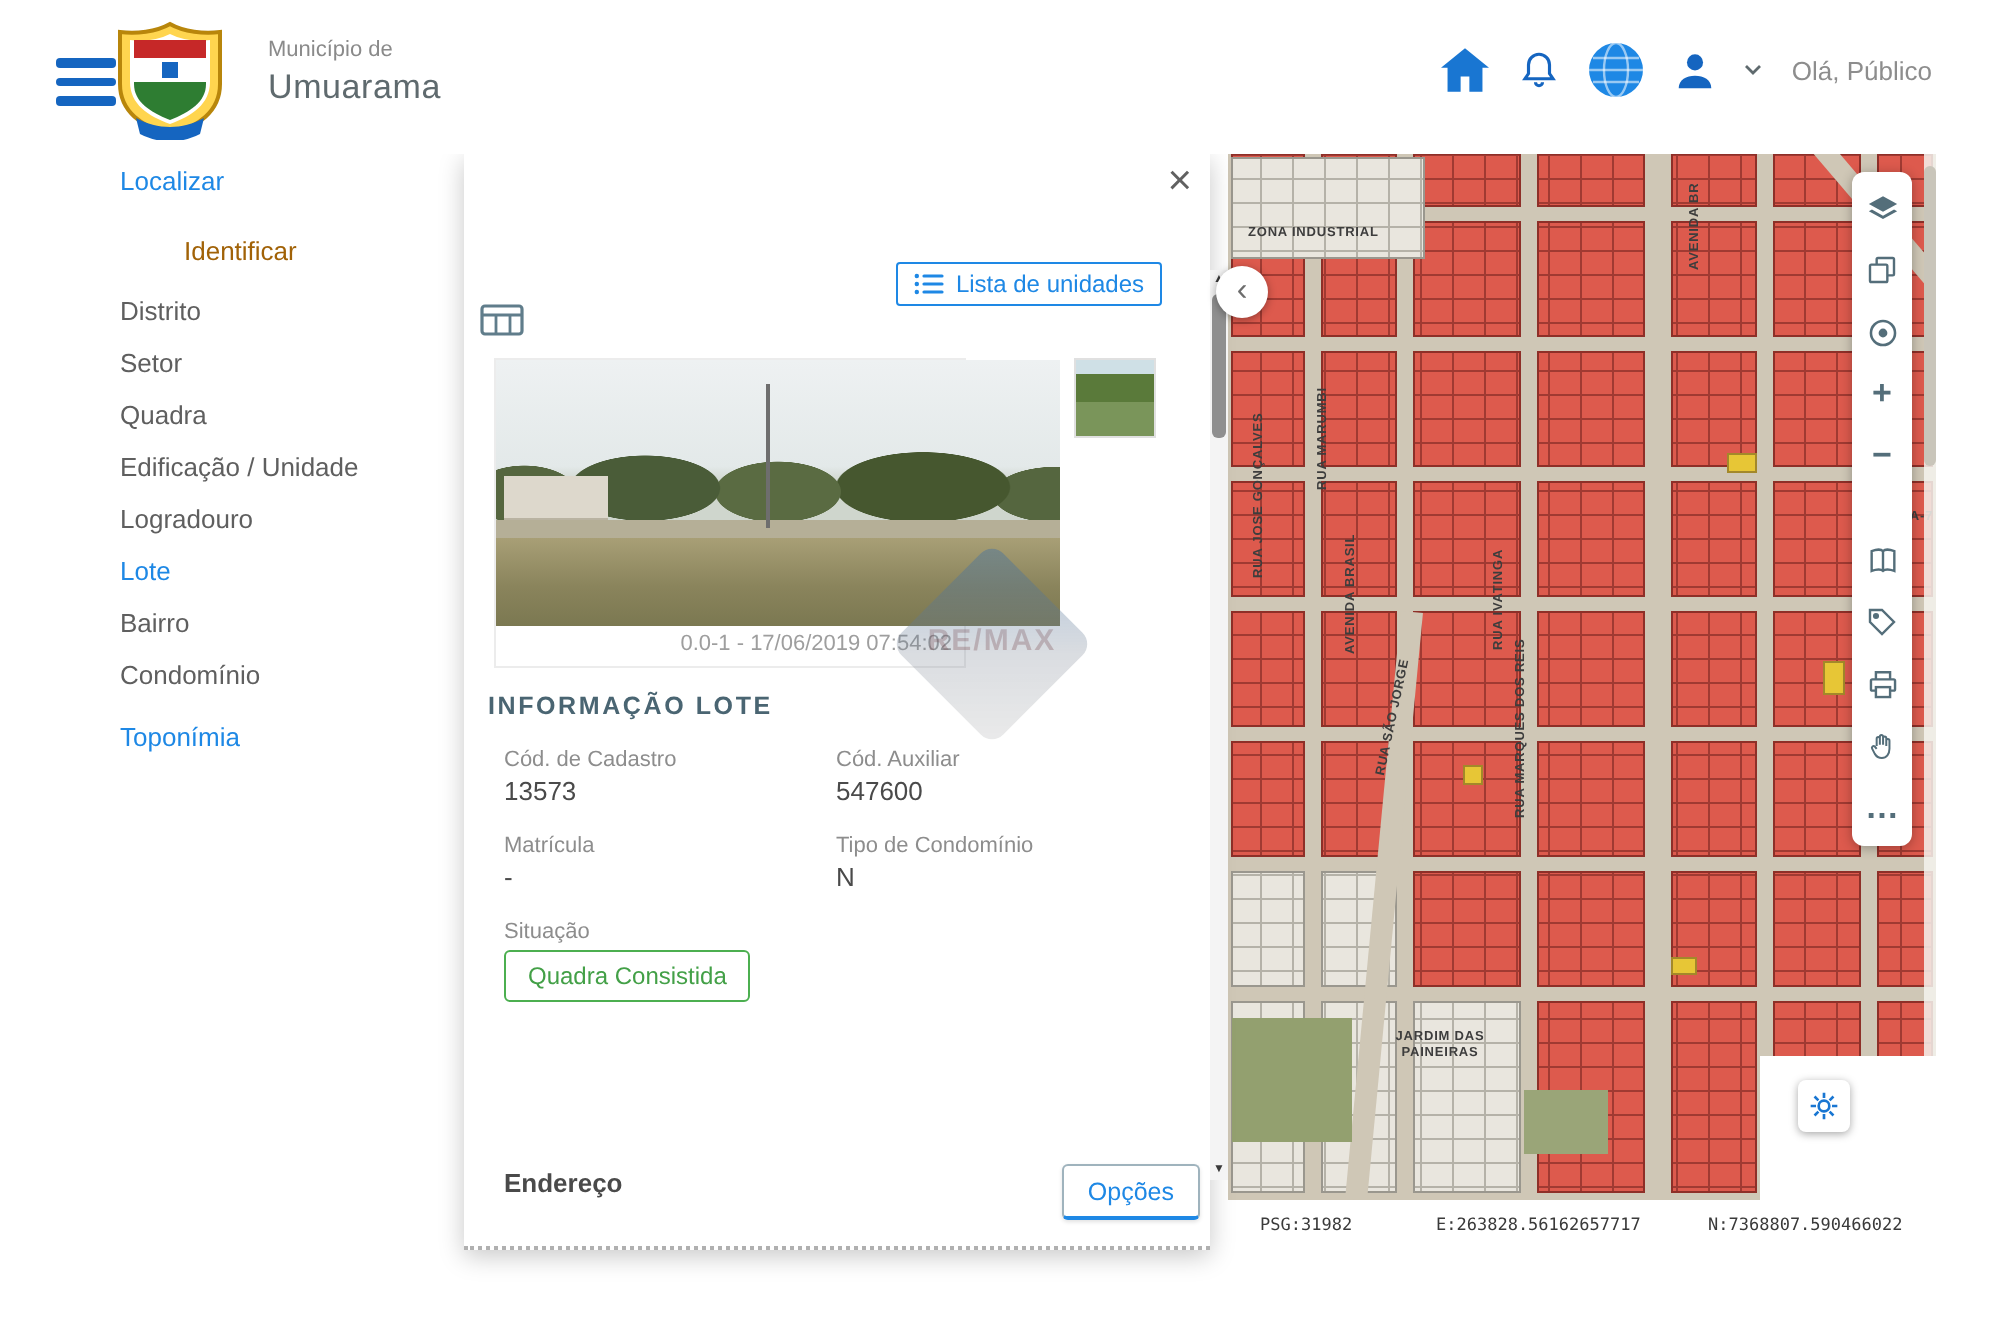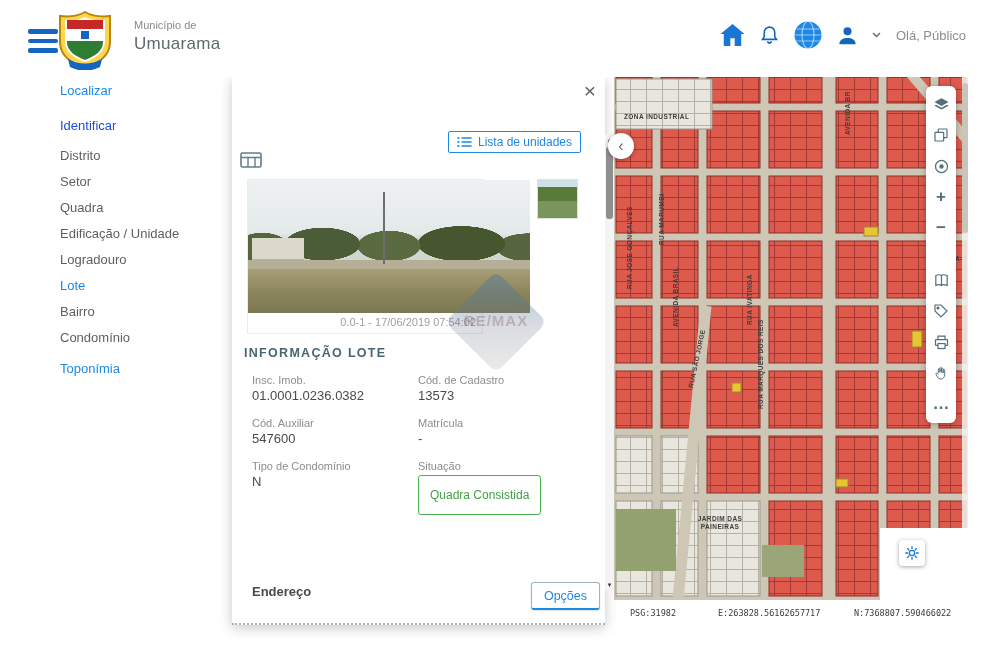--- a/index.html
+++ b/index.html
@@ -18,21 +18,21 @@
   .dept-1 { font-size:13px; color:#7d93a1; }
   .dept-2 { font-size:11px; color:#98a6af; margin-top:4px; }
   .header-right { position:absolute; right:34px; top:20px; display:flex; align-items:center; gap:13px; }
   .greeting { font-size:13px; color:#8d8d8d; margin-left:2px; }
   .hicon { display:flex; align-items:center; cursor:pointer; }
 
   
   .sidebar { position:absolute; left:60px; top:84px; width:172px; }
   .side-item { font-size:13px; color:#5f5f5f; line-height:13px; margin-bottom:13px; cursor:pointer; }
   .side-item.active { color:#1e88e5; }
-  .side-item.muted { color:#1d4ed8; cursor:default; }
+  .side-item.muted { color:#a16207; cursor:default;margin-left:32px; }
   .side-item.gap-lg { margin-bottom:22px; }
   .side-item.gap-md { margin-bottom:17px; }
   .side-item.push { margin-top:18px; }
 
   
   .panel { position:absolute; left:232px; top:77px; width:373px; height:548px; background:#fff;
            box-shadow:0 3px 12px rgba(0,0,0,.22); z-index:10; border-bottom:2px dotted #b0b0b0; }
   .close-btn { position:absolute; top:2px; right:9px; font-size:21px; color:#616161; cursor:pointer; line-height:24px; }
   .list-btn { position:absolute; top:54px; left:216px; width:133px; height:22px; border:1px solid #1e88e5;
               border-radius:2px; background:#fff; color:#1e88e5; font-size:12px; display:flex;
@@ -61,21 +61,21 @@
      background:linear-gradient(135deg, rgba(59,110,165,.85), rgba(120,130,145,.55) 55%, rgba(165,165,165,.45)); }
   .wm-text { margin-top:-46px; text-align:center; font-weight:bold; font-size:15px;
              color:#7d3535; letter-spacing:1px; }
   .info-title { position:absolute; top:269px; left:12px; font-size:12.5px; font-weight:bold;
                 letter-spacing:1.3px; color:#4a6572; }
   .fields { position:absolute; top:298px; left:20px; width:336px; display:grid; grid-template-columns:166px 1fr; }
   .field { margin-bottom:16px; }
   .f-label { font-size:11px; line-height:11px; color:#8d8d8d; }
   .f-value { font-size:13px; line-height:13px; color:#4a4a4a; margin-top:3px; }
   .badge { display:inline-block; margin-top:3px; border:1.5px solid #4caf50; color:#43a047; font-size:12px;
-           padding:12px 11px; border-radius:3px; background:#fff; }
+           padding:5px 11px; border-radius:3px; background:#fff; }
   .endereco { position:absolute; top:507px; left:20px; width:330px; display:flex; justify-content:space-between;
               align-items:center; font-size:13px; color:#4a4a4a; cursor:pointer;font-weight:bold; }
   .endereco .chev { color:#757575; font-size:16px; line-height:14px; }
   .opcoes-btn { position:absolute; right:5px; bottom:13px; min-width:58px; height:28px; padding:0 12px;
                 background:#fff; border:1px solid #9fb3bd; border-bottom:2px solid #1e88e5; border-radius:3px;
                 color:#1e88e5; font-size:12.5px; cursor:pointer; box-shadow:0 1px 2px rgba(0,0,0,.12); }
 
   
   .vscroll { position:absolute; left:605px; top:135px; width:9px; height:455px; background:#f4f4f4; z-index:11; }
   .vs-arrow { position:absolute; left:0; width:9px; text-align:center; font-size:6px; color:#3a3a3a; cursor:pointer; }
@@ -217,24 +217,20 @@
     <div class="thumb"></div>
 
     <div class="watermark">
       <div class="wm-diamond"></div>
       <div class="wm-text">RE/MAX</div>
     </div>
 
     <h2 class="info-title">INFORMAÇÃO LOTE</h2>
 
     <div class="fields">
-      <div class="field">
-        <div class="f-label">Insc. Imob.</div>
-        <div class="f-value">01.0001.0236.0382</div>
-      </div>
       <div class="field">
         <div class="f-label">Cód. de Cadastro</div>
         <div class="f-value">13573</div>
       </div>
       <div class="field">
         <div class="f-label">Cód. Auxiliar</div>
         <div class="f-value">547600</div>
       </div>
       <div class="field">
         <div class="f-label">Matrícula</div>

